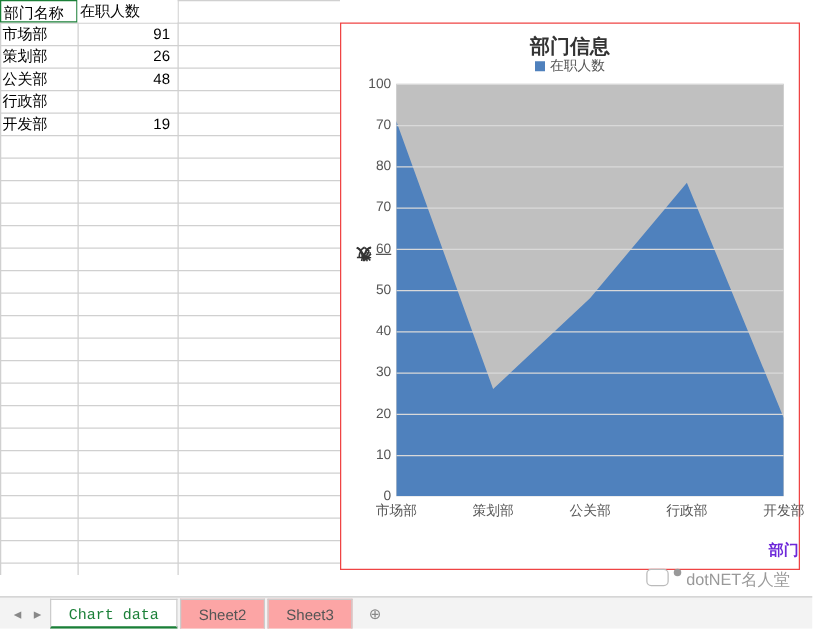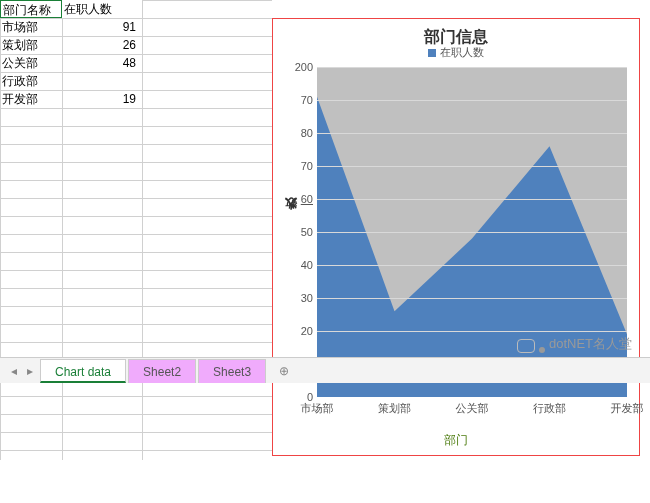--- a/index.html
+++ b/index.html
@@ -1,45 +1,45 @@
 <!DOCTYPE html>
 <html><head>
 <meta charset="utf-8">
 <style>
   * { box-sizing: border-box; margin: 0; padding: 0; }
   body { font-family: "Segoe UI", Arial, sans-serif; font-size: 12px; background: #fff; width: 650px; height: 503px; position: relative; overflow: hidden; }
-  .sheet { position: relative; width: 650px; height: 383px; }
+  .sheet { position: relative; width: 650px; height: 503px; }
   .cells { position: absolute; left: 0; top: 0; }
   .row { display: flex; height: 18px; line-height: 18px; }
   .hdr-a { width: 62px; padding: 0 2px; background: #fff; border: 1px solid #1a7f37; color: #000; }
   .hdr-b { width: 80px; padding: 0 2px; background: #fff; color: #000; }
   .cell-a { width: 62px; padding: 0 2px; color: #000; }
   .cell-b { width: 80px; padding: 0 6px 0 2px; text-align: right; color: #000; }
   .grid-lines { position: absolute; left: 0; top: 0; pointer-events: none; }
   .grid-lines line { stroke: #d0d0d0; stroke-width: 1; }
   .chart-box { position: absolute; left: 272px; top: 18px; width: 368px; height: 438px; background: #fff; border: 1px solid #ef4444; }
   .chart-title { text-align: center; font-size: 16px; font-weight: bold; color: #333; padding-top: 8px; height: 26px; }
   .legend { text-align: center; height: 22px; font-size: 11px; color: #555; }
   .legend .swatch { display: inline-block; width: 8px; height: 8px; background: #4f81bd; margin-right: 4px; vertical-align: middle; }
   .plot-wrap { position: relative; margin: 0 12px 0 44px; height: 330px; }
   .plot { position: relative; width: 100%; height: 100%; background: #c0c0c0; overflow: hidden; }
   .gridline { position: absolute; left: 0; right: 0; border-top: 1px solid #d9d9d9; }
   .ytick { position: absolute; right: 100%; width: 28px; text-align: right; padding-right: 4px; font-size: 11px; color: #555; transform: translateY(-50%); }
   .xtick { position: absolute; top: 100%; font-size: 11px; color: #555; transform: translate(-50%, 4px); white-space: nowrap; }
   .area { position: absolute; left: 0; top: 0; width: 100%; height: 100%; }
   .area polygon { fill: #4f81bd; }
   .ylabel { position: absolute; left: 10px; top: 200px; font-size: 12px; font-weight: bold; color: #333; writing-mode: vertical-rl; transform: rotate(180deg); }
-  .xlabel { position: absolute; left: 0; right: 0; bottom: 6px; text-align: center; font-size: 12px; font-weight: normal; color: #4d7c0f; }
+  .xlabel { position: absolute; left: 0; right: 0; bottom: 6px; text-align: right; font-size: 12px; font-weight: bold; color: #6d28d9; }
   .tabs { position: absolute; left: 0; bottom: 0; height: 26px; width: 650px; display: flex; align-items: center; background: #f3f3f3; border-top: 1px solid #ccc; font-size: 12px; }
   .tab-nav { display: flex; margin-left: 6px; }
   .tab-nav span { width: 16px; height: 20px; display: flex; align-items: center; justify-content: center; color: #888; cursor: default; }
-  .tab { height: 24px; line-height: 24px; padding: 0 14px; border: 1px solid #ccc; border-bottom: none; margin-left: 2px; background: #f0abfc; color: #555; position: relative; }
-  .tab.active { background: #fff; border-bottom: 2px solid #1a7f37; color: #1a7f37; }
+  .tab { height: 24px; line-height: 24px; padding: 0 14px; border: 1px solid #ccc; border-bottom: none; margin-left: 2px; background: #fca5a5; color: #555; position: relative; }
+  .tab.active { background: #fff; border-bottom: 2px solid #1a7f37; color: #1a7f37; font-family: Liberation Mono, monospace; }
   .tab-add { width: 24px; height: 24px; display: flex; align-items: center; justify-content: center; color: #888; margin-left: 6px; cursor: default; }
-  .watermark { position: absolute; right: 18px; bottom: 30px; font-size: 13px; color: #999; display: flex; align-items: flex-end; gap: 4px; }
+  .watermark { position: absolute; right: 18px; bottom: 30px; font-size: 13px; color: #999; display: flex; align-items: flex-start; gap: 4px; }
   .watermark .dot { width: 6px; height: 6px; border-radius: 50%; background: #999; }
   .watermark .wx { width: 18px; height: 14px; border: 1px solid #bbb; border-radius: 4px; display: inline-block; position: relative; }
 </style>
 </head>
 <body>
 
 <div class="sheet">
 
   <svg class="grid-lines" width="272" height="460">
       <line x1="0" x2="272" y1="0.5" y2="0.5"></line>
@@ -125,21 +125,21 @@
     <div class="ytick" style="top: 100%;">0</div>
         <div class="ytick" style="top: 90%;">10</div>
         <div class="ytick" style="top: 80%;">20</div>
         <div class="ytick" style="top: 70%;">30</div>
         <div class="ytick" style="top: 60%;">40</div>
         <div class="ytick" style="top: 50%;">50</div>
         <div class="ytick" style="top: 40%; text-decoration: underline;">60</div>
         <div class="ytick" style="top: 30%;">70</div>
         <div class="ytick" style="top: 20%;">80</div>
         <div class="ytick" style="top: 10%;">70</div>
-        <div class="ytick" style="top: 0%;">200</div>
+        <div class="ytick" style="top: 0%;">100</div>
         <div class="xtick" style="left: 0%;">市场部</div>
         <div class="xtick" style="left: 25%;">策划部</div>
         <div class="xtick" style="left: 50%;">公关部</div>
         <div class="xtick" style="left: 75%;">行政部</div>
         <div class="xtick" style="left: 100%;">开发部</div>
       </div>
     <div class="xlabel">部门</div>
   </div>
 
   <div class="watermark">

